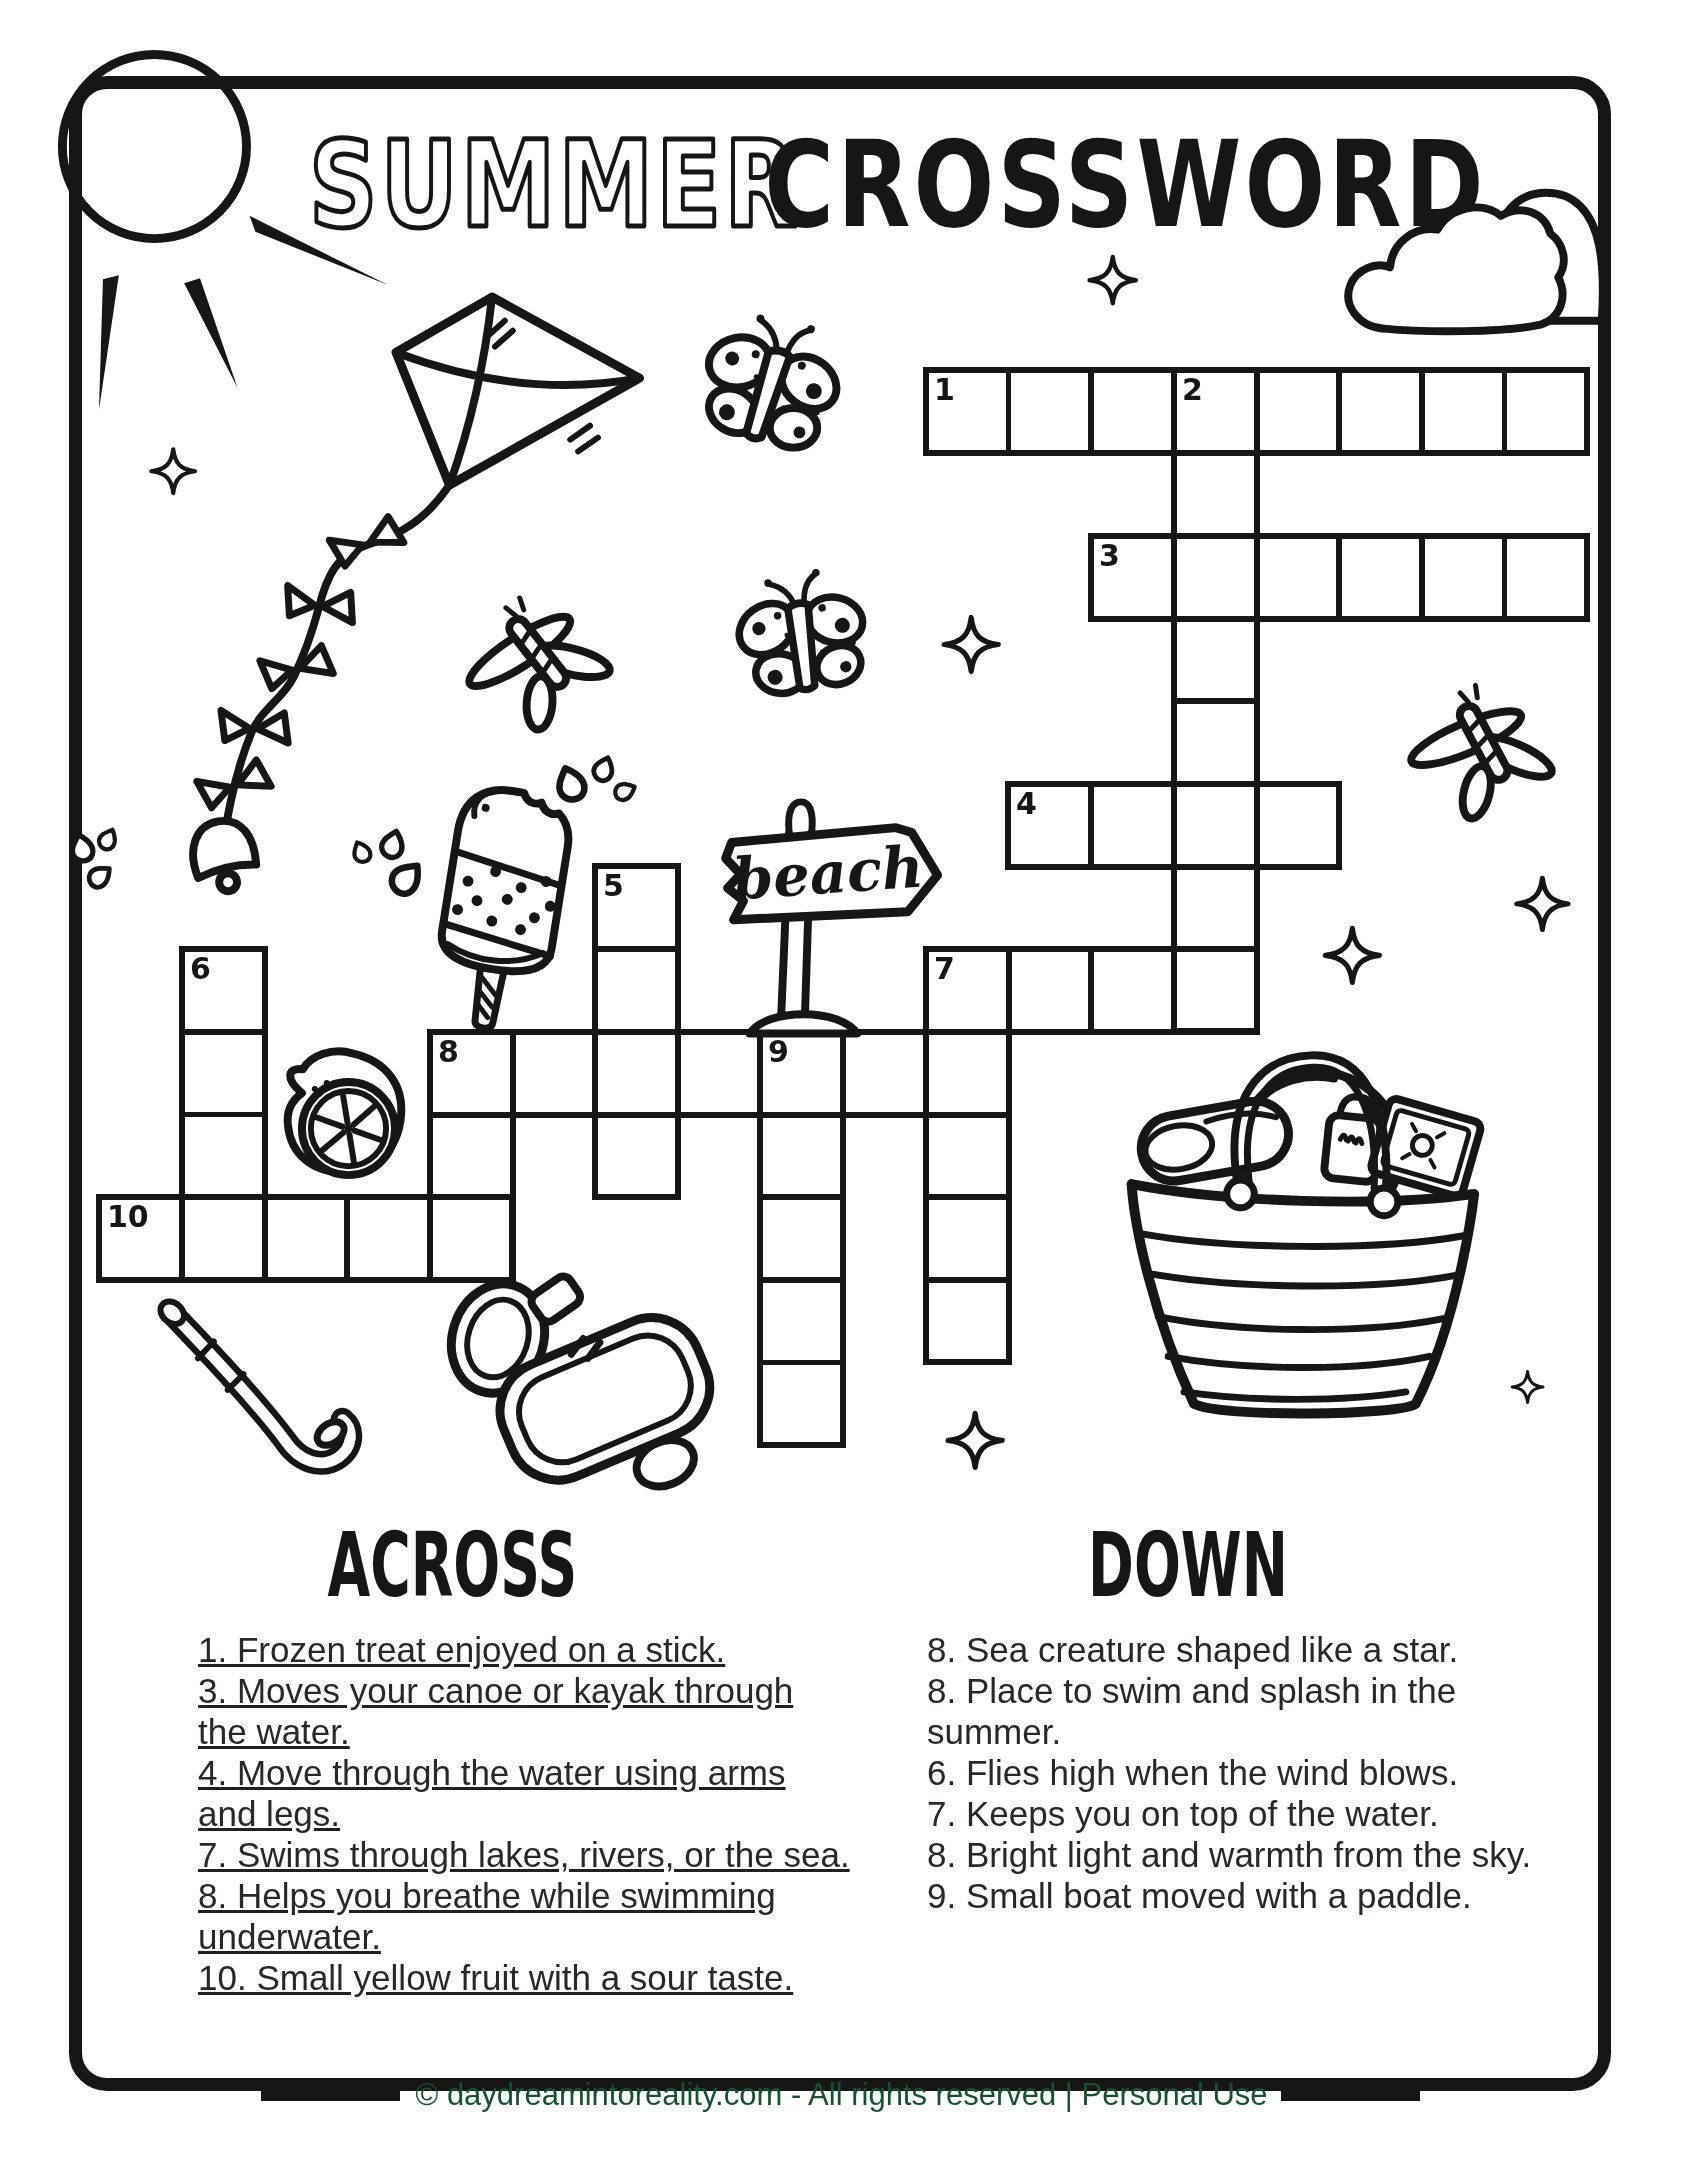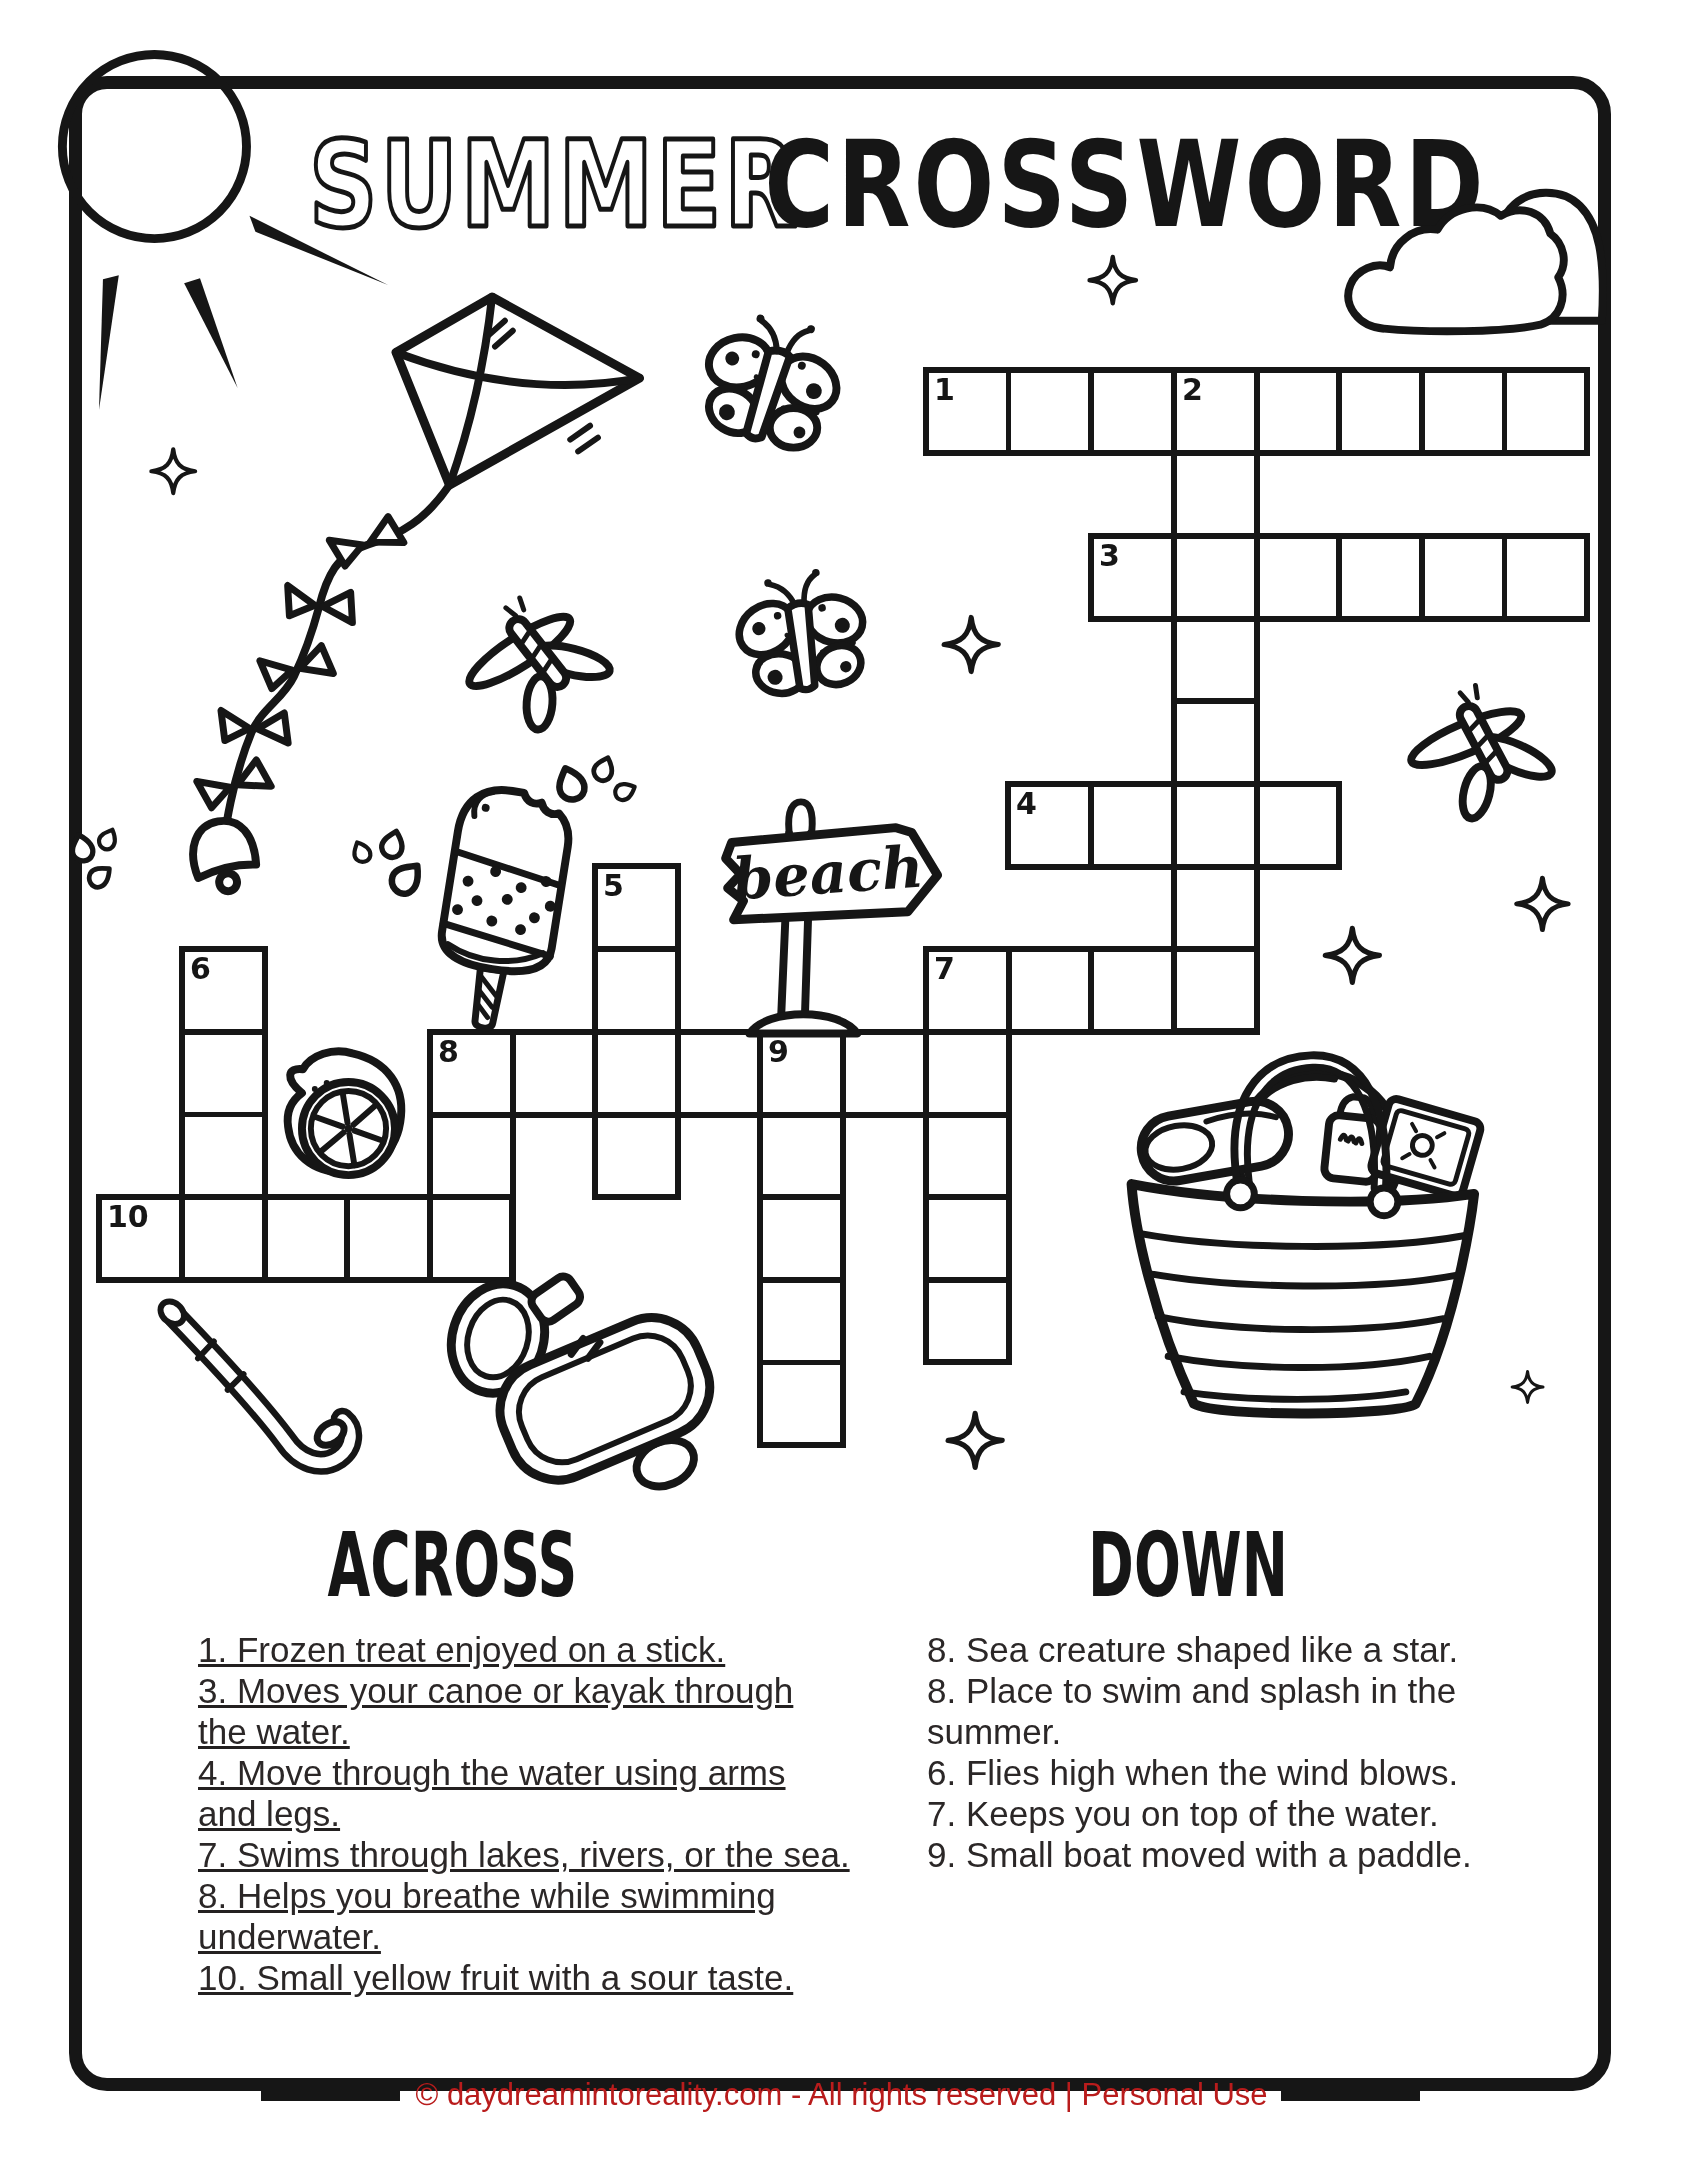--- a/index.html
+++ b/index.html
@@ -12,21 +12,21 @@
   .word-rect{position:absolute;border:6px solid #161616;box-sizing:border-box;background:transparent;}
   .cell{position:absolute;width:83px;height:83px;border:3px solid #161616;box-sizing:border-box;background:transparent;}
   .cell-num{position:absolute;font-family:"DejaVu Sans",sans-serif;font-weight:bold;font-size:30px;color:#161616;line-height:30px;}
   
   .clue-col{position:absolute;}
   #across-clues{left:198px;top:1629px;width:703px;text-decoration:underline;}
   #down-clues{left:927px;top:1629px;width:535px;}
   .clue-line{font-size:35px;line-height:41px;color:#2b2727;white-space:nowrap;}
   
   .footer-text{position:absolute;left:0;top:2077px;width:1683px;text-align:center;
-        font-size:31px;color:#b91c1c;}
+        font-size:31px;color:#14532d;}
   .footer-dash{position:absolute;top:2087px;height:14px;background:#161616;}
   #footer-dash-left{left:261px;width:139px;}
   #footer-dash-right{left:1281px;width:139px;}
   svg text{font-family:"DejaVu Sans",sans-serif;}
 </style>
 </head>
 <body>
 
 <div class="page">
 
@@ -330,20 +330,21 @@
       <div class="clue-line">8. Helps you breathe while swimming</div>
       <div class="clue-line">underwater.</div>
       <div class="clue-line">10. Small yellow fruit with a sour taste.</div>
     </div>
   <div id="down-clues" class="clue-col">
       <div class="clue-line">8. Sea creature shaped like a star.</div>
       <div class="clue-line">8. Place to swim and splash in the</div>
       <div class="clue-line">summer.</div>
       <div class="clue-line">6. Flies high when the wind blows.</div>
       <div class="clue-line">7. Keeps you on top of the water.</div>
+      <div class="clue-line">8. Bright light and warmth from the sky.</div>
       <div class="clue-line">9. Small boat moved with a paddle.</div>
     </div>
 
   <div id="footer-dash-left" class="footer-dash"></div>
   <div class="footer-text">© daydreamintoreality.com - All rights reserved | Personal Use</div>
   <div id="footer-dash-right" class="footer-dash"></div>
 
 </div>
 
 

